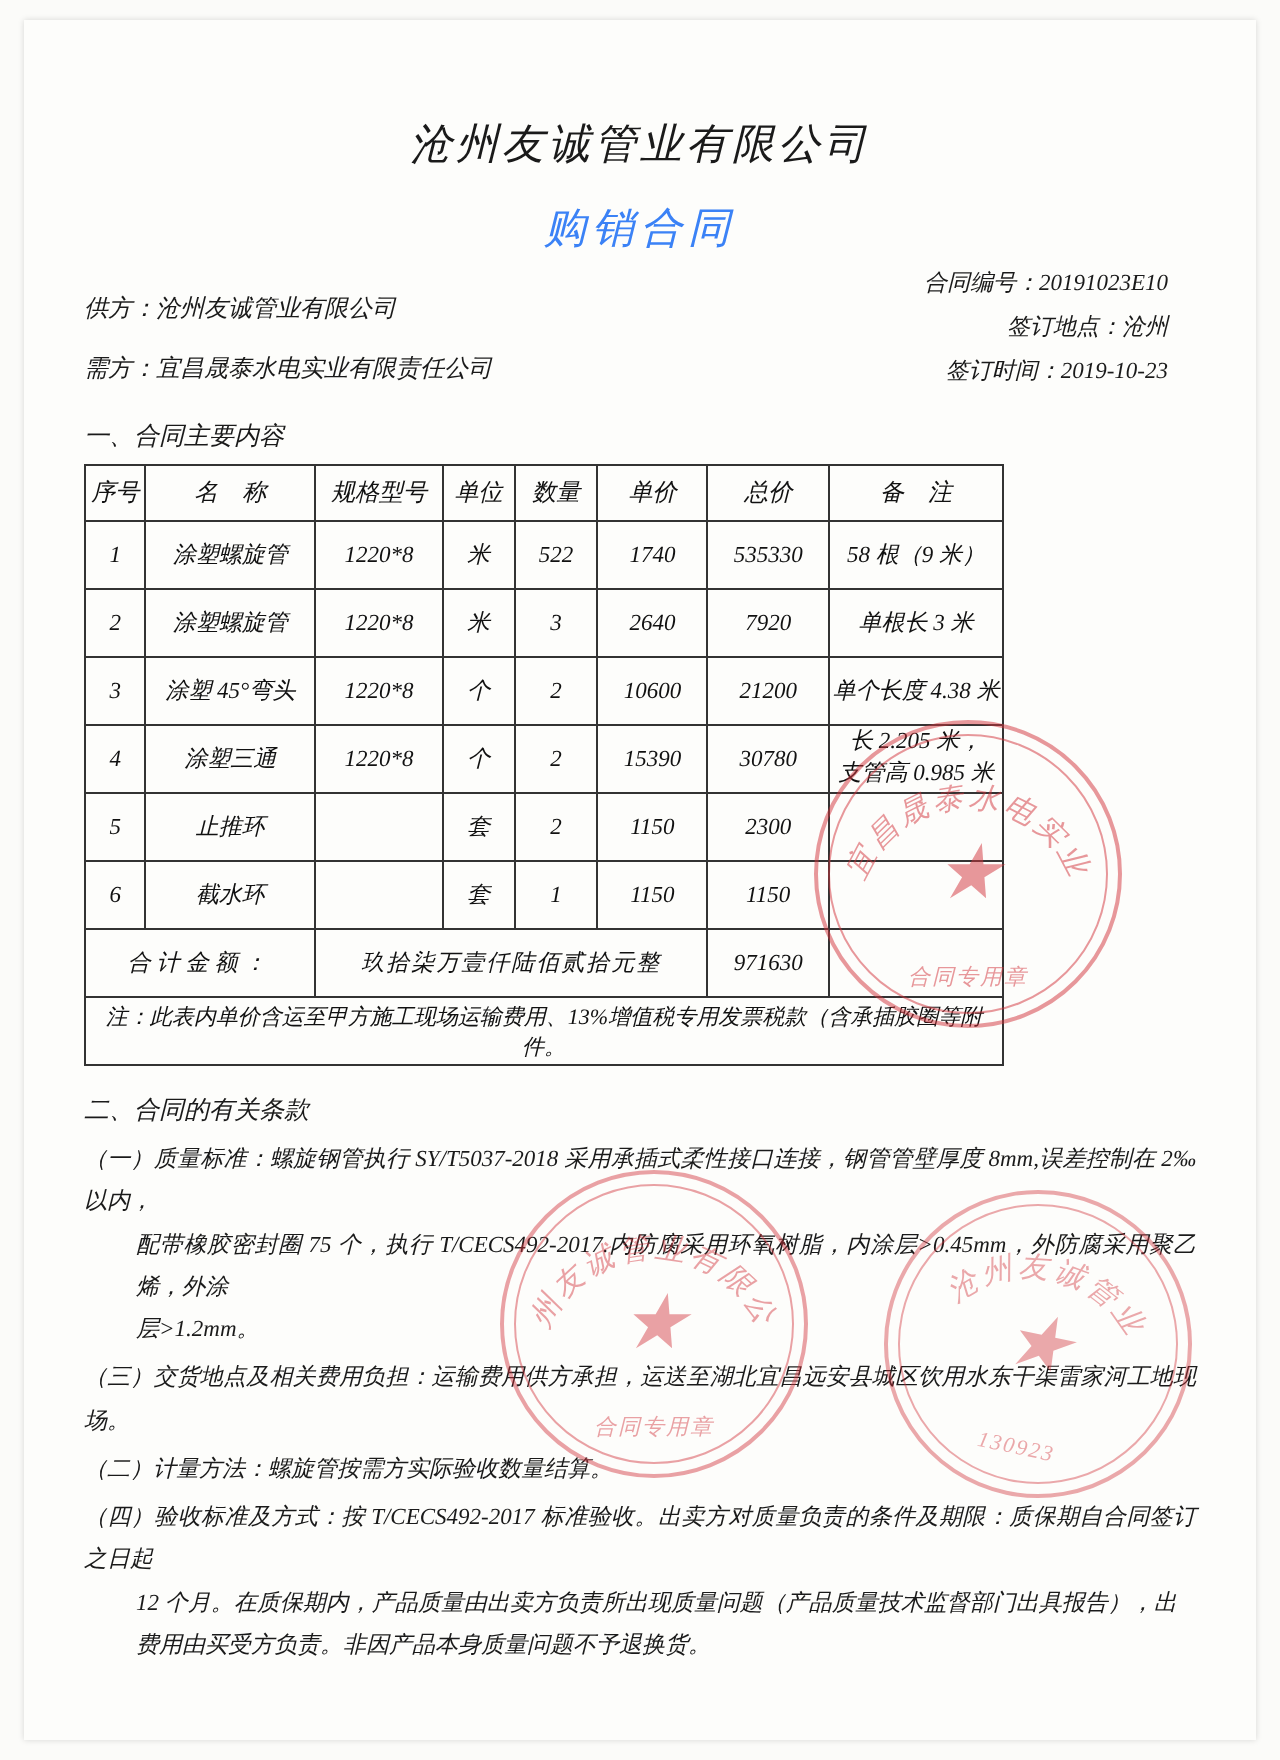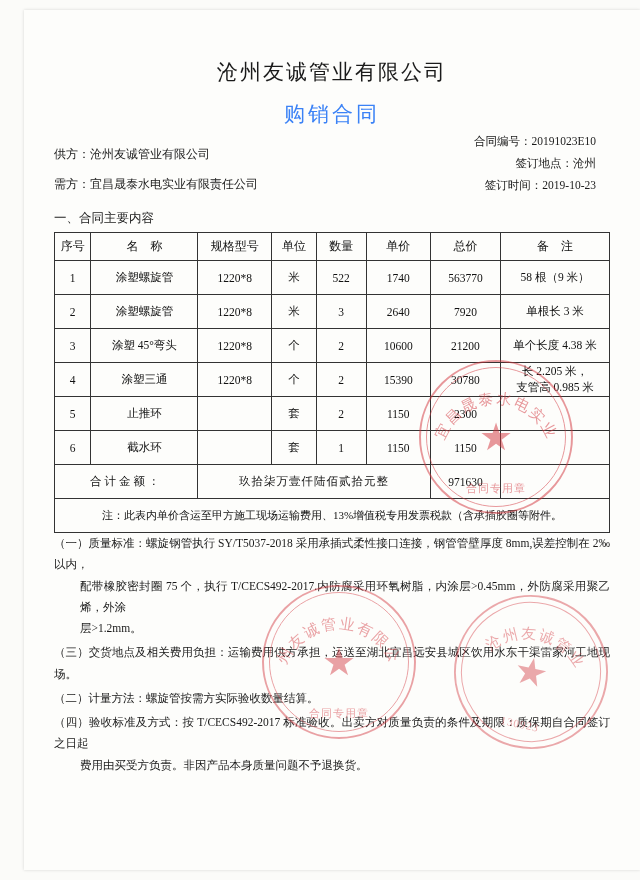--- a/index.html
+++ b/index.html
@@ -12,26 +12,27 @@
   }
   .page {
     position: relative;
     width: 640px;
     height: 880px;
     background: #fbfbf9;
     overflow: hidden;
   }
   .paper {
     position: absolute;
-    left: 24px;
+    left: 12px;
     top: 10px;
     width: 616px;
     height: 860px;
     background: #fdfdfb;
     box-shadow: 0 0 3px rgba(0,0,0,0.15);
+    font-style: italic;
   }
   .inner {
     position: absolute;
     left: 30px;
     top: 22px;
     width: 556px;
   }
   .company-title {
     text-align: center;
     font-size: 21px;
@@ -62,21 +63,21 @@
   .meta.m2 { top: 10px; }
   .meta.m3 { top: 32px; text-align: right; }
   .section-head {
     font-size: 12.5px;
     color: #1a1a1a;
     margin-top: 6px;
     margin-bottom: 5px;
   }
   table.contract {
     border-collapse: collapse;
-    width: 556px;
+    width: 460px;
     font-size: 11.5px;
     color: #111;
   }
   table.contract th, table.contract td {
     border: 1px solid #333;
     text-align: center;
     padding: 0;
     height: 33px;
     font-weight: normal;
   }
@@ -197,21 +198,21 @@
           </tr>
         </thead>
         <tbody>
           <tr>
             <td>1</td>
             <td>涂塑螺旋管</td>
             <td>1220*8</td>
             <td>米</td>
             <td>522</td>
             <td>1740</td>
-            <td>563770</td>
+            <td>535330</td>
             <td>58 根（9 米）</td>
           </tr>
           <tr>
             <td>2</td>
             <td>涂塑螺旋管</td>
             <td>1220*8</td>
             <td>米</td>
             <td>3</td>
             <td>2640</td>
             <td>7920</td>
@@ -264,20 +265,21 @@
             <td>971630</td>
             <td></td>
           </tr>
           <tr class="note-row">
             <td colspan="8">注：此表内单价含运至甲方施工现场运输费用、13%增值税专用发票税款（含承插胶圈等附件。</td>
           </tr>
         </tbody>
       </table>
 
 
+      <div class="terms-head">二、合同的有关条款</div>
 
       <div class="term">
         <span class="ind">
           <span>（一）</span><span>质量标准：</span><span>螺旋钢管执行 SY/T5037-2018 采用承插式柔性接口连接，钢管管壁厚度 8mm,误差控制在 2‰以内，</span>
         </span>
         <span class="hang">配带橡胶密封圈 75 个，执行 T/CECS492-2017.内防腐采用环氧树脂，内涂层&gt;0.45mm，外防腐采用聚乙烯，外涂</span>
         <span class="hang">层&gt;1.2mm。</span>
       </div>
 
       <div class="term">
@@ -289,20 +291,21 @@
       <div class="term">
         <span class="ind">
           <span>（二）</span><span>计量方法：</span><span>螺旋管按需方实际验收数量结算。</span>
         </span>
       </div>
 
       <div class="term">
         <span class="ind">
           <span>（四）</span><span>验收标准及方式：</span><span>按 T/CECS492-2017 标准验收。出卖方对质量负责的条件及期限：质保期自合同签订之日起</span>
         </span>
+        <span class="hang2">12 个月。在质保期内，产品质量由出卖方负责所出现质量问题（产品质量技术监督部门出具报告），出</span>
         <span class="hang2">费用由买受方负责。非因产品本身质量问题不予退换货。</span>
       </div>
 
     </div>
 
     <div class="stamp" id="stamp-a">
       <div class="ring"></div>
       <svg class="arc" viewBox="0 0 150 150">
         <defs>
             <path id="arcA" d="M 22,82 A 55,55 0 0 1 128,82" fill="none"></path>

